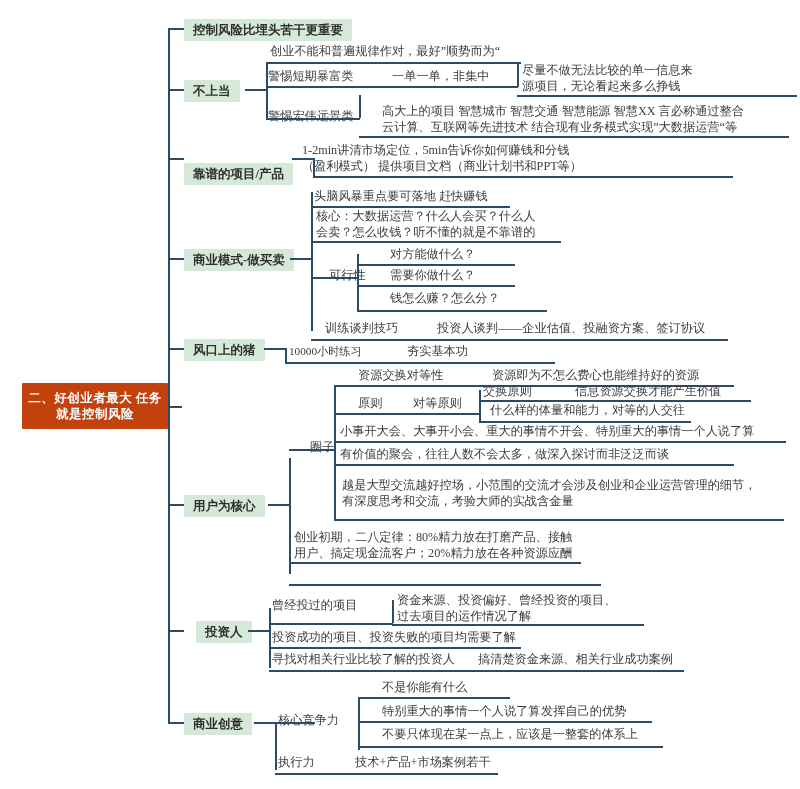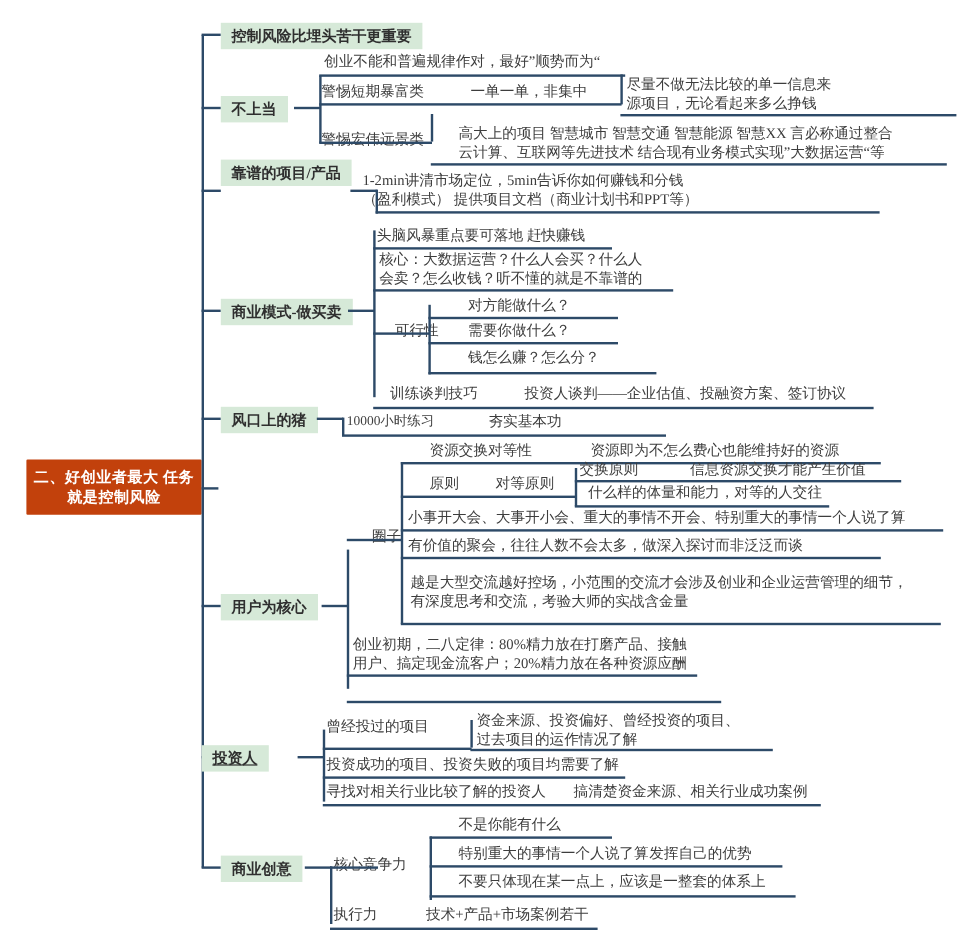--- a/index.html
+++ b/index.html
@@ -78,21 +78,21 @@
 源项目，无论看起来多么挣钱</div>
   <div class="ul thick" style="left:517px;top:95px;width:280px;"></div>
 
   <div class="node mid" style="left:268px;top:109px;">警惕宏伟远景类</div>
   <div class="ln hln" style="left:266px;top:118px;width:94px;"></div>
   <div class="ln vln" style="left:359px;top:95px;height:23px;"></div>
   <div class="node leaf" style="left:380px;top:104px;width:420px;">高大上的项目  智慧城市  智慧交通  智慧能源  智慧XX  言必称通过整合
 云计算、互联网等先进技术  结合现有业务模式实现”大数据运营“等</div>
   <div class="ul thick" style="left:359px;top:136px;width:430px;"></div>
 
-  <div class="node l1" style="left:184px;top:133px;">靠谱的项目/产品</div>
+  <div class="node l1" style="left:184px;top:163px;">靠谱的项目/产品</div>
   <div class="ln hln" style="left:292px;top:158px;width:22px;"></div>
   <div class="ln vln" style="left:313px;top:158px;height:20px;"></div>
   <div class="node leaf" style="left:300px;top:143px;width:420px;">1-2min讲清市场定位，5min告诉你如何赚钱和分钱
 （盈利模式）  提供项目文档（商业计划书和PPT等）</div>
   <div class="ul thick" style="left:313px;top:176px;width:420px;"></div>
 
   <div class="node l1" style="left:184px;top:249px;">商业模式-做买卖</div>
   <div class="ln hln" style="left:290px;top:258px;width:22px;"></div>
   <div class="ln vln" style="left:311px;top:192px;height:139px;"></div>
 
@@ -160,21 +160,21 @@
   <div class="node leaf" style="left:340px;top:478px;width:455px;">越是大型交流越好控场，小范围的交流才会涉及创业和企业运营管理的细节，
 有深度思考和交流，考验大师的实战含金量</div>
   <div class="ul thick" style="left:334px;top:519px;width:450px;"></div>
 
   <div class="node leaf" style="left:292px;top:530px;width:330px;">创业初期，二八定律：80%精力放在打磨产品、接触
 用户、搞定现金流客户；20%精力放在各种资源应酬</div>
   <div class="ul thick" style="left:289px;top:562px;width:292px;"></div>
 
   <div class="ul thick" style="left:289px;top:584px;width:312px;"></div>
 
-  <div class="node l1" style="left:168px;top:621px;text-decoration:underline;">投资人</div>
+  <div class="node l1" style="left:196px;top:621px;">投资人</div>
   <div class="ln hln" style="left:248px;top:630px;width:22px;"></div>
   <div class="ln vln" style="left:269px;top:608px;height:60px;"></div>
 
   <div class="node mid" style="left:272px;top:598px;">曾经投过的项目</div>
   <div class="ln hln" style="left:269px;top:623px;width:124px;"></div>
   <div class="ln vln" style="left:392px;top:600px;height:23px;"></div>
   <div class="node leaf" style="left:395px;top:593px;width:260px;">资金来源、投资偏好、曾经投资的项目、
 过去项目的运作情况了解</div>
   <div class="ul thick" style="left:392px;top:624px;width:252px;"></div>
 

